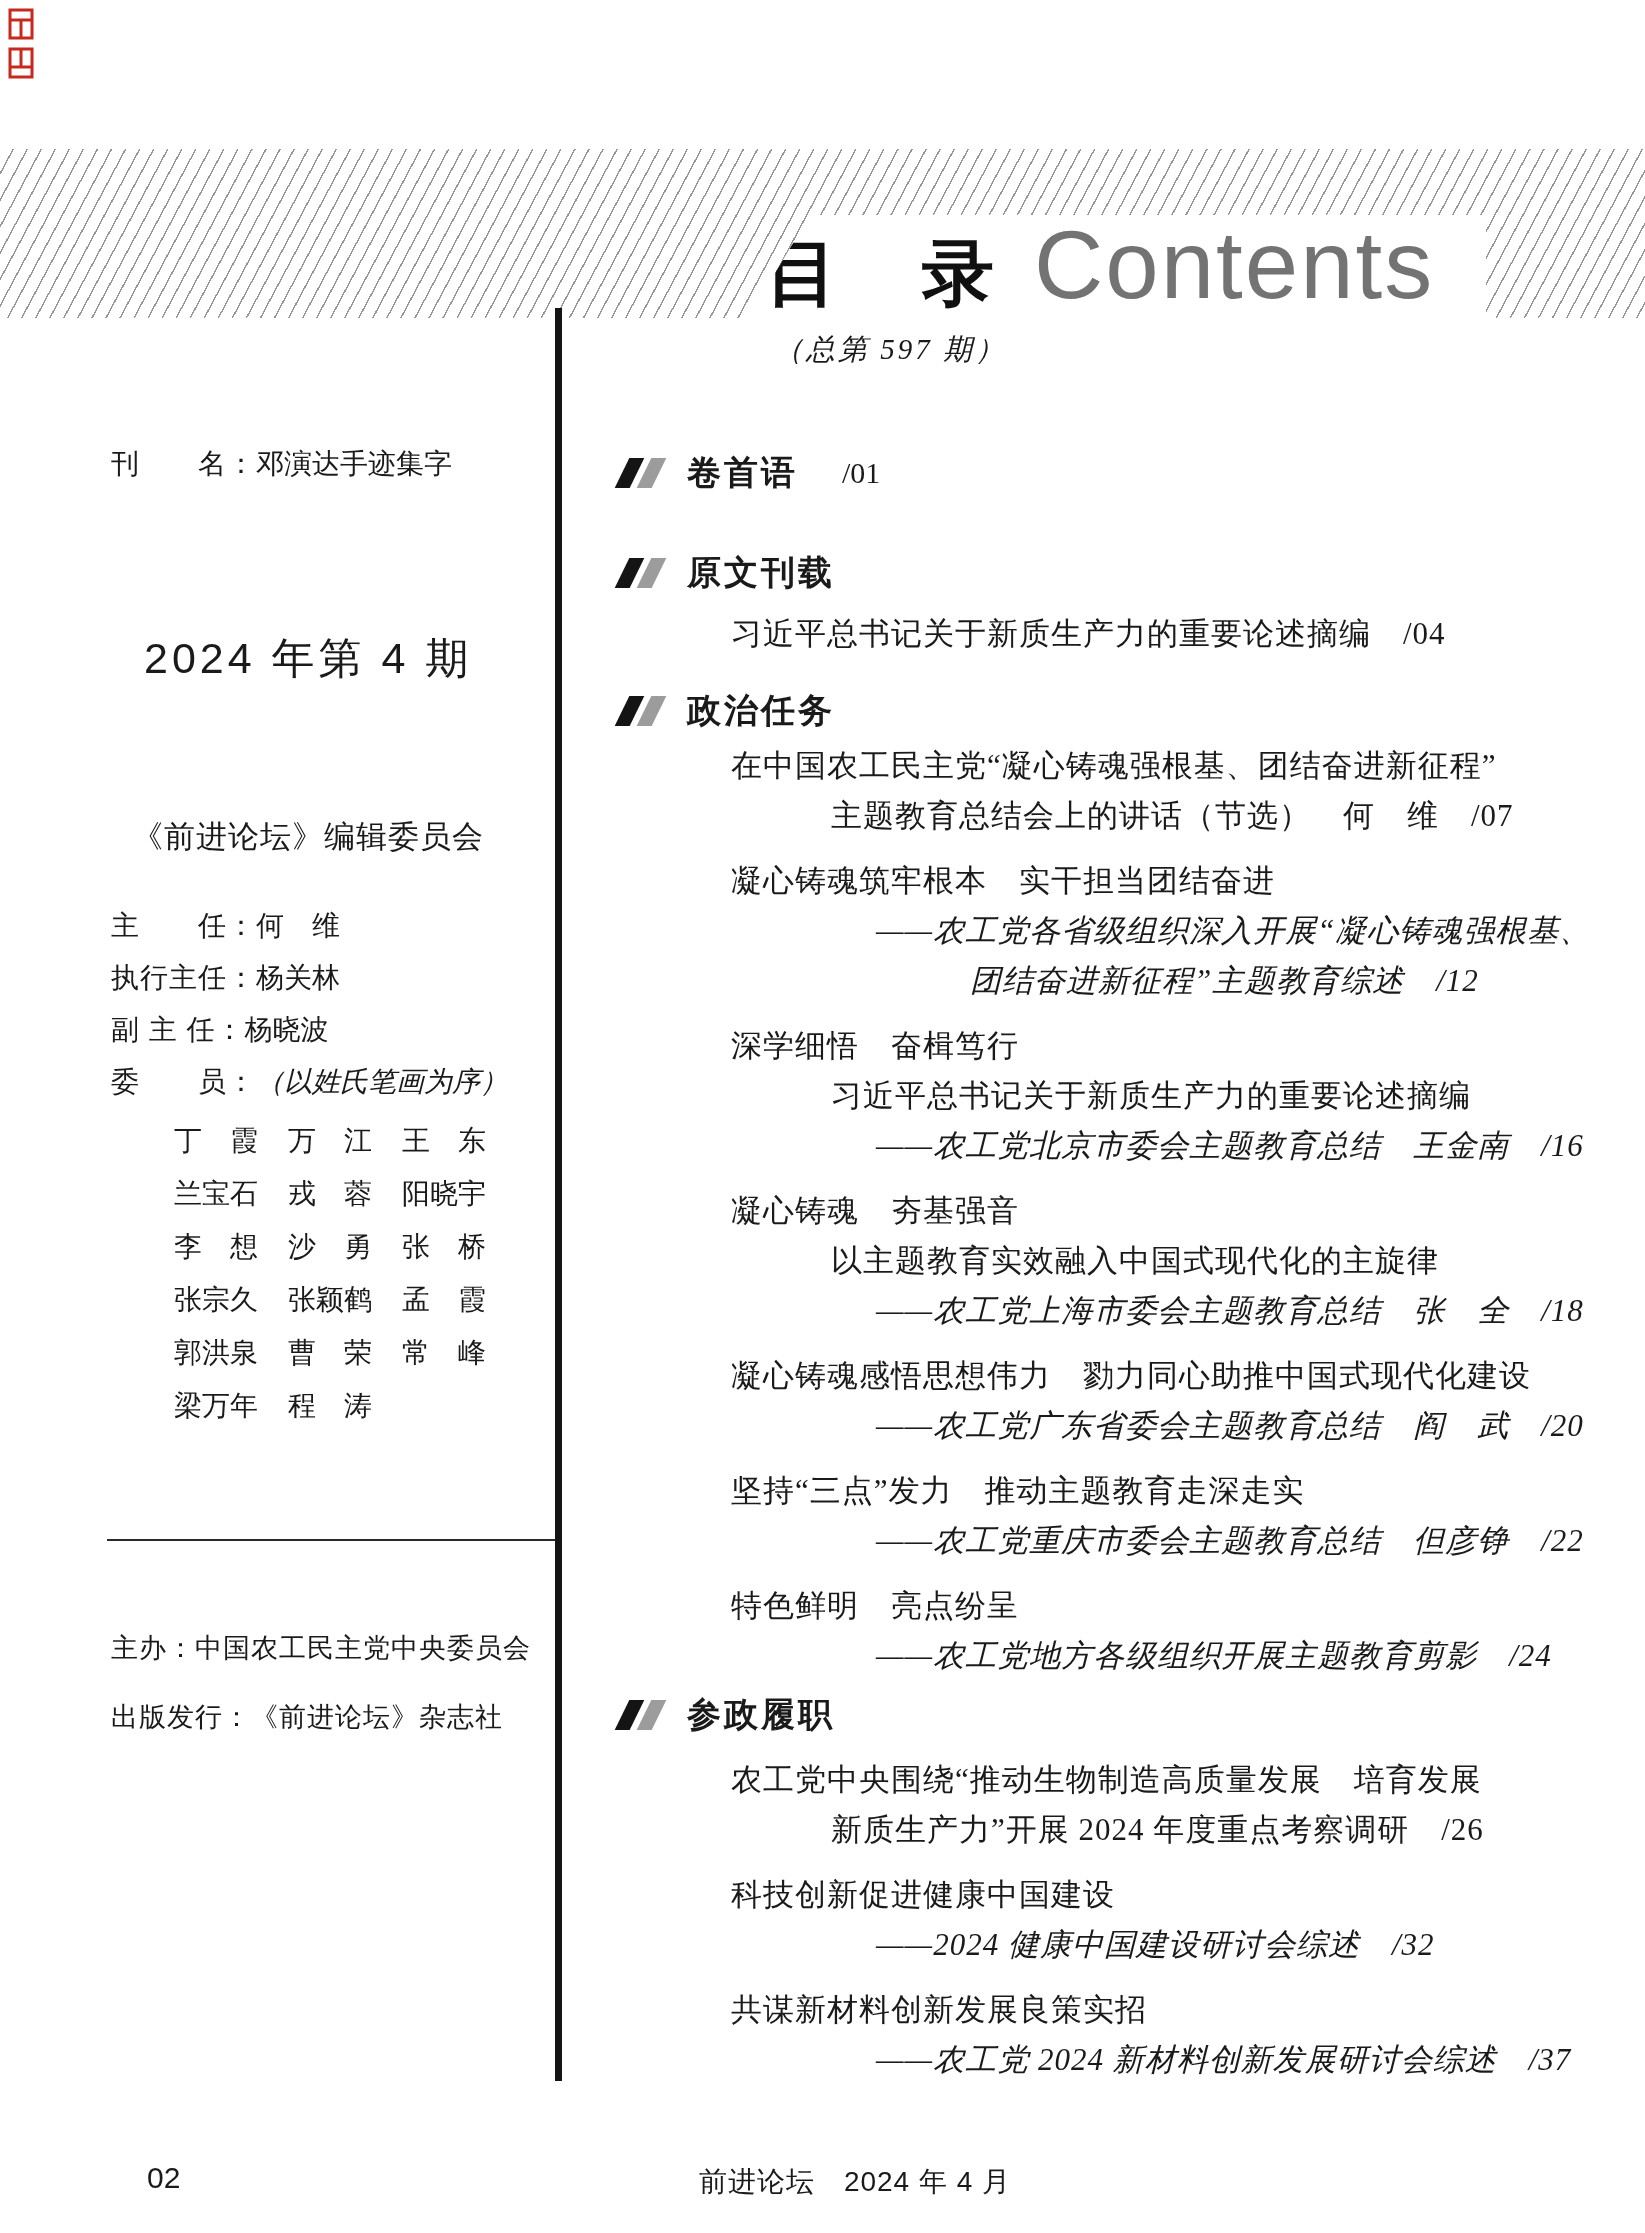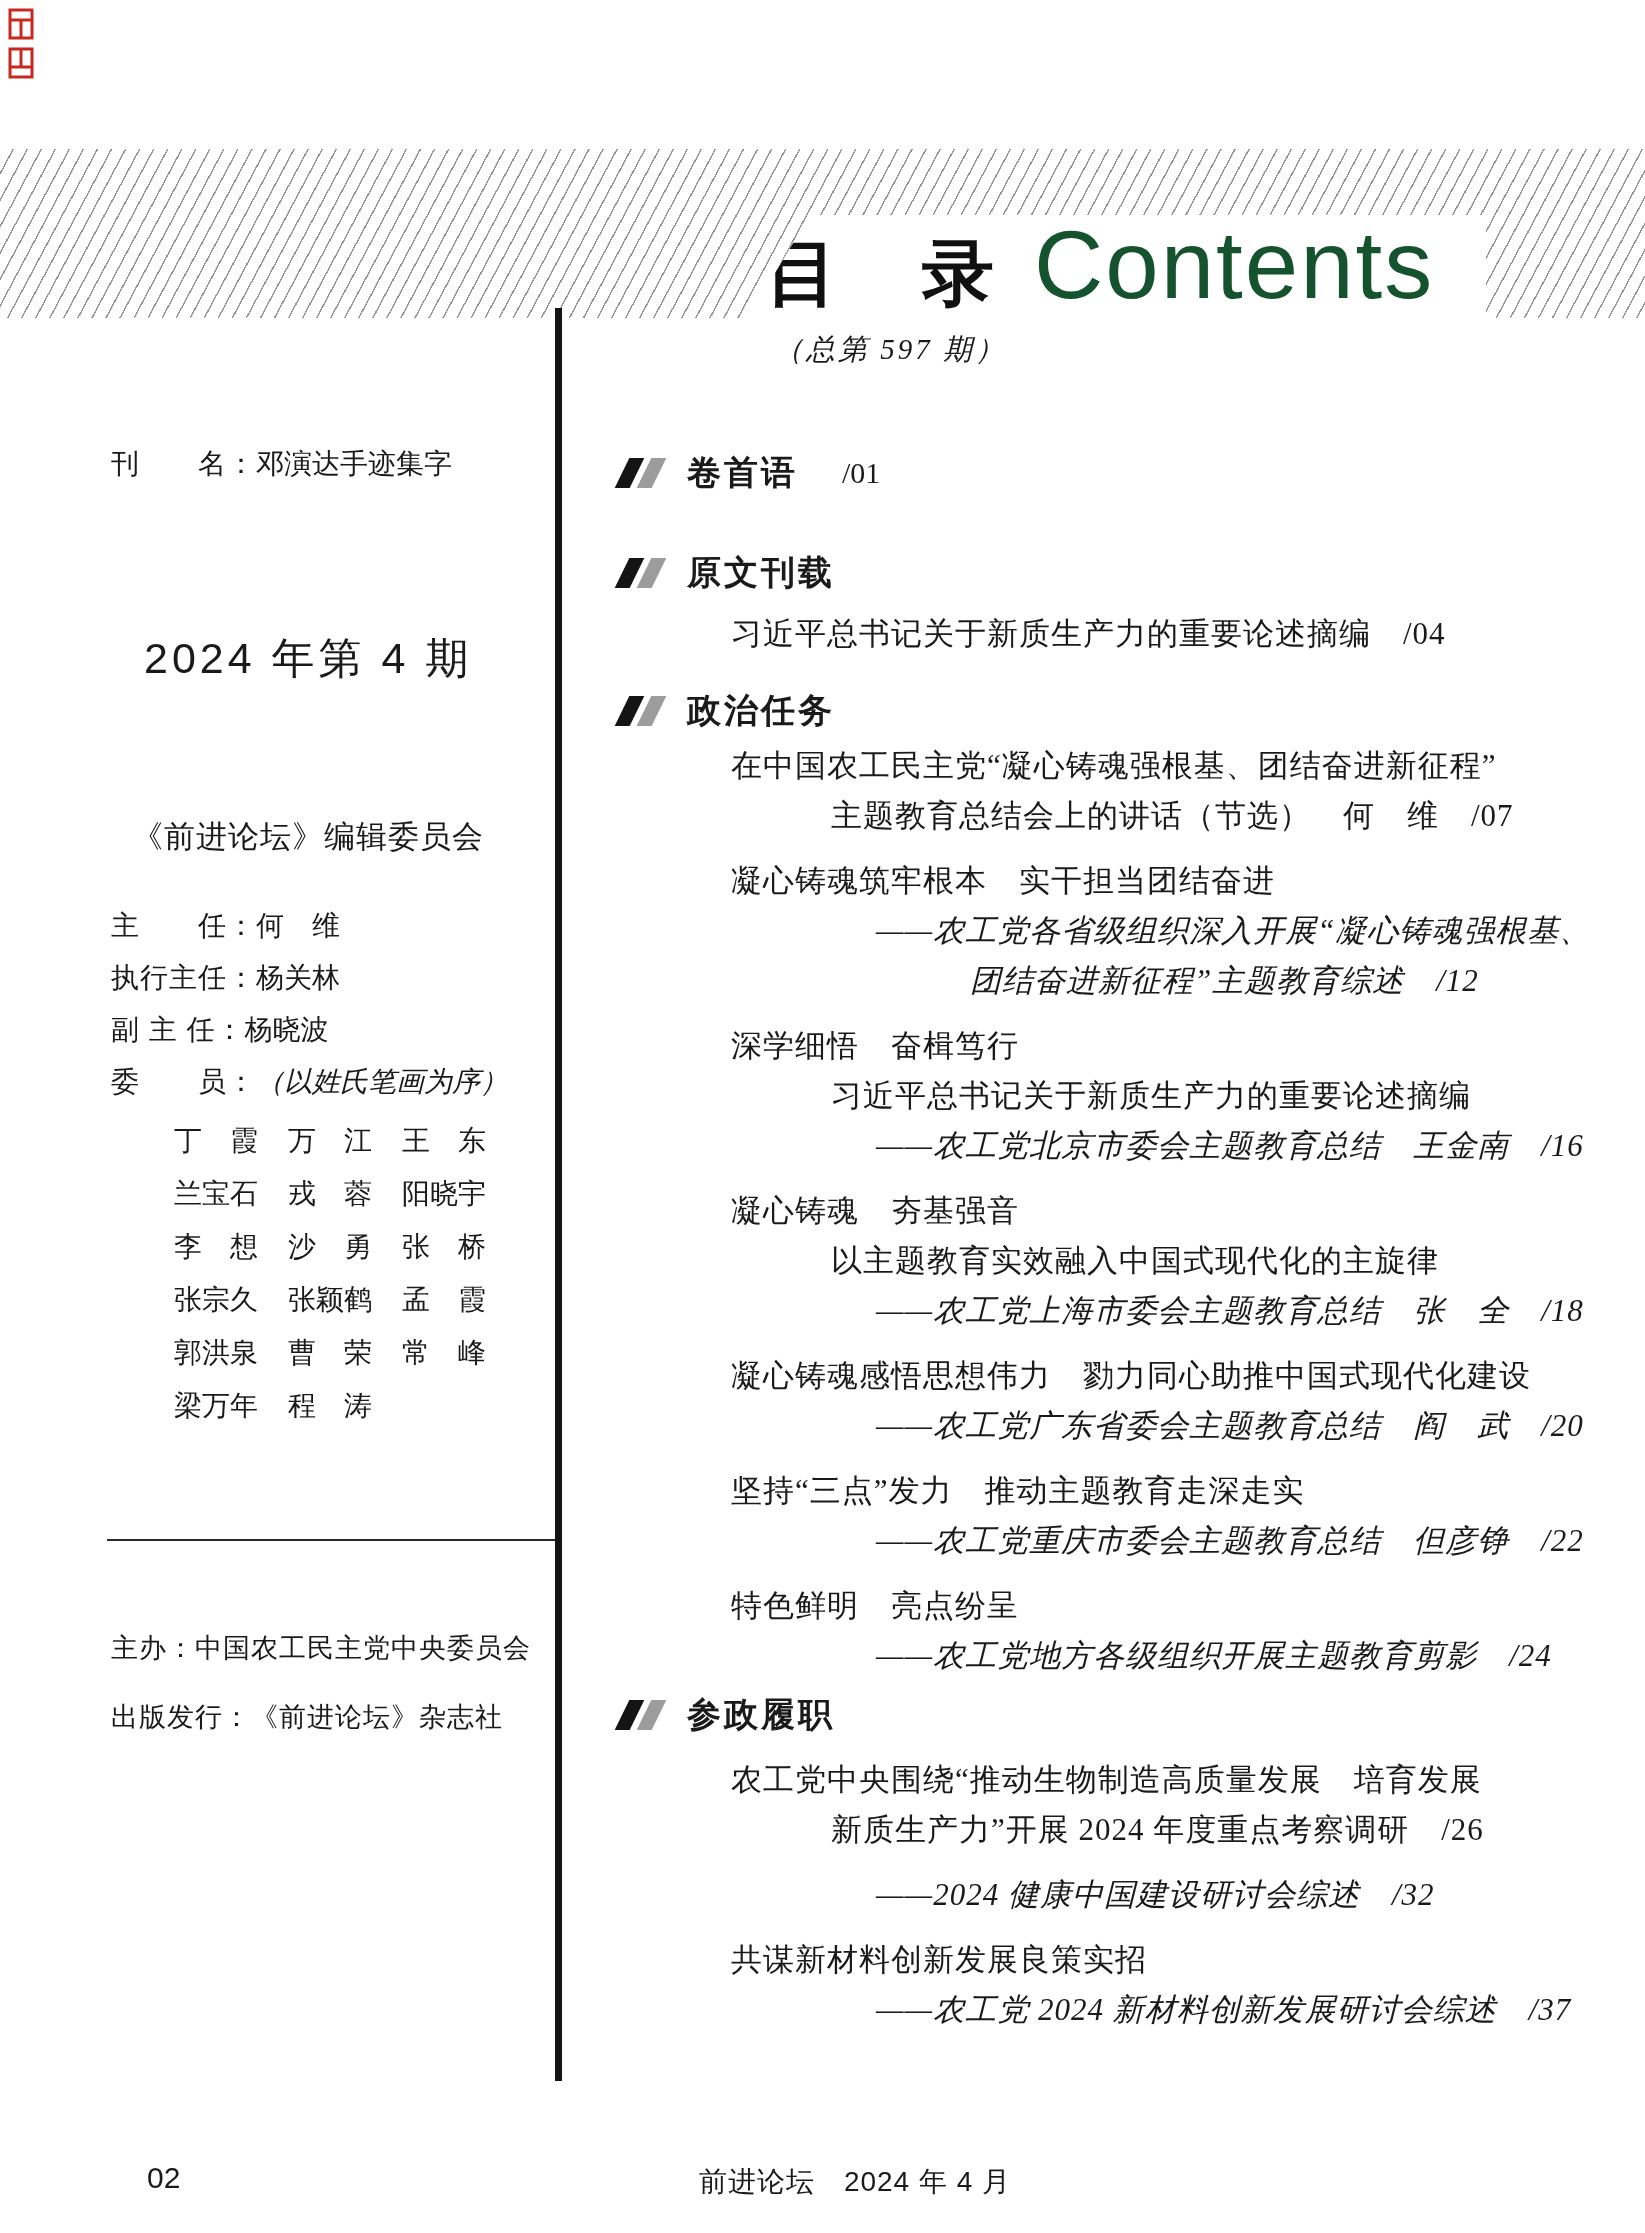--- a/index.html
+++ b/index.html
@@ -14,21 +14,21 @@
   .band{
     position:absolute;left:0;top:149px;width:100%;height:169px;
     background:repeating-linear-gradient(118deg,#ffffff 0px,#ffffff 11px,#96969a 11px,#96969a 12.4px);
   }
   .title-box{
     position:absolute;left:748px;top:215px;width:738px;height:103px;background:#ffffff;
     clip-path:polygon(62px 0,100% 0,100% 100%,0 100%);
   }
   .title-inner{position:absolute;left:18px;bottom:0;white-space:nowrap;line-height:1.1;}
   .title-cn{font-size:72px;font-weight:700;letter-spacing:6px;color:#101010;}
-  .title-en{font-size:96px;font-weight:400;color:#14532d;margin-left:34px;letter-spacing:2px;}
+  .title-en{font-size:96px;font-weight:400;color:#737373;margin-left:34px;letter-spacing:2px;}
   .issue-note{position:absolute;left:774px;top:330px;font-size:29px;letter-spacing:3px;font-family:"Liberation Serif","DejaVu Serif",serif;font-style:italic;}
   
   .divider{position:absolute;left:555px;top:308px;width:7px;height:1773px;background:#141414;}
   
   .journal-line{position:absolute;left:111px;top:445px;font-size:28px;white-space:nowrap;}
   .journal-line .lab{font-weight:500;letter-spacing:1px;}
   .journal-line .val{font-family:"Liberation Serif","DejaVu Serif",serif;}
   .issue-big{position:absolute;left:144px;top:630px;font-size:43px;letter-spacing:4px;font-weight:500;white-space:nowrap;}
   .committee-title{position:absolute;left:109px;top:816px;width:398px;text-align:center;font-size:31px;font-weight:500;letter-spacing:1px;white-space:nowrap;}
   .roles{position:absolute;left:111px;top:900px;font-size:28px;}
@@ -209,20 +209,21 @@
           <i class="bar b2"></i>
         </span>
         <span class="h-label">参政履职</span>
       </div>
       <div class="toc-items">
         <div class="toc-item">
           <div class="toc-line t-title ind-0">农工党中央围绕“推动生物制造高质量发展　培育发展</div>
           <div class="toc-line t-title ind-1">新质生产力”开展 2024 年度重点考察调研　/26</div>
         </div>
         <div class="toc-item">
+          <div class="toc-line t-title ind-0">科技创新促进健康中国建设</div>
           <div class="toc-line t-dash ind-2">——2024 健康中国建设研讨会综述　/32</div>
         </div>
         <div class="toc-item">
           <div class="toc-line t-title ind-0">共谋新材料创新发展良策实招</div>
           <div class="toc-line t-dash ind-2">——农工党 2024 新材料创新发展研讨会综述　/37</div>
         </div>
       </div>
     </div>
   </div>
 

